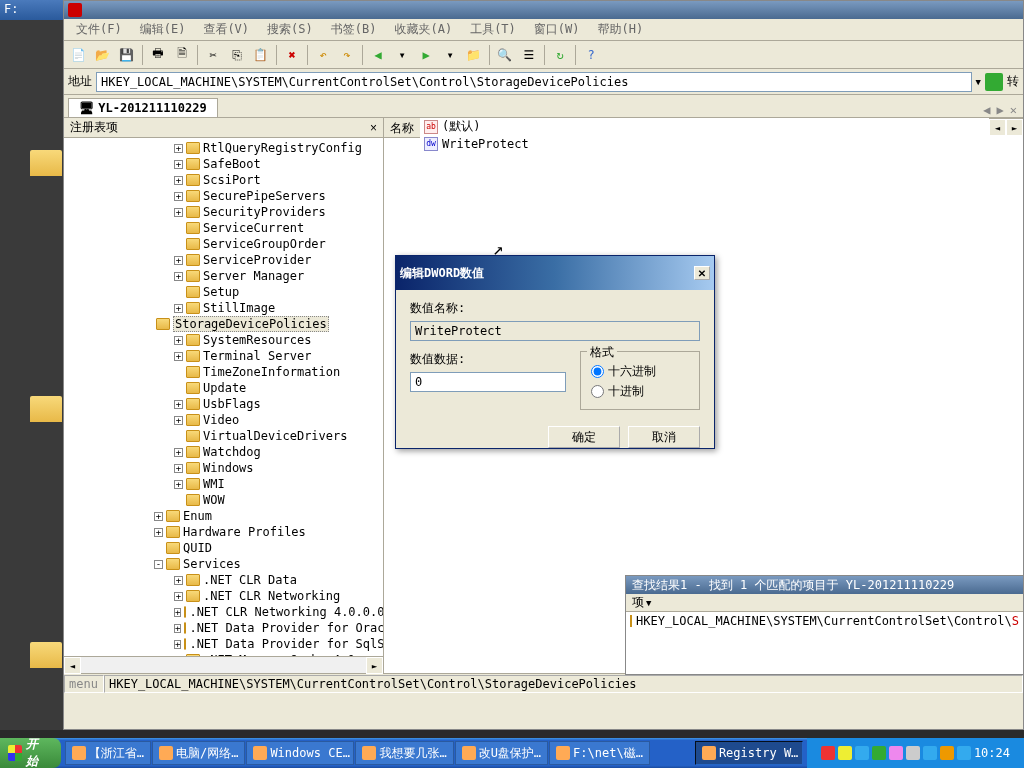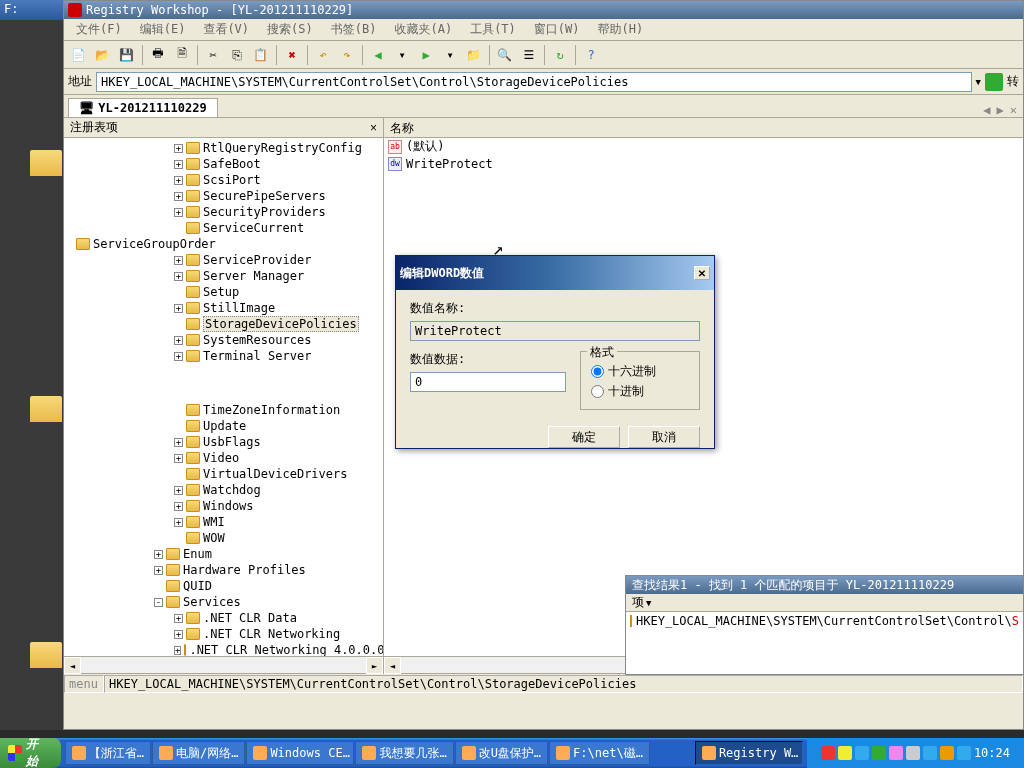--- a/index.html
+++ b/index.html
@@ -30,21 +30,21 @@
 .tree { flex:1; overflow:hidden; background:#fff; padding:2px 0; }
 .tree-row { display:flex; align-items:center; height:16px; white-space:nowrap; }
 .tree-row .exp { width:9px; height:9px; border:1px solid #888; background:#fff; display:inline-flex; align-items:center; justify-content:center; font-size:9px; line-height:1; margin-right:3px; font-family:monospace; }
 .tree-row .noexp { width:9px; height:9px; margin-right:3px; display:inline-block; }
 .tree-row .fld-icon { width:14px; height:12px; background:linear-gradient(#f8d97a,#e8b948); border:1px solid #c89018; border-radius:1px; display:inline-block; margin-right:3px; }
 .tree-row .lbl { font-family:monospace; font-size:12px; }
 .tree-row.selected .lbl { background:#ece9d8; border:1px dotted #888; padding:0 1px; }
 .left-scroll { height:17px; background:#ece9d8; border-top:1px solid #aca899; display:flex; }
 .left-scroll .arrow { width:17px; height:17px; background:#ece9d8; border:1px solid #fff; display:flex; align-items:center; justify-content:center; font-size:9px; }
 .left-scroll .track { flex:1; background:#f0f0f0; }
-.right-pane { flex:1; background:#fff; display:flex; flex-direction:column; position:relative; }
+.right-pane { flex:1; background:#fff; display:flex; flex-direction:row; position:relative; }
 .list-header { height:20px; background:#ece9d8; border-bottom:1px solid #aca899; padding:2px 6px; }
 .list-body { flex:1; background:#fff; position:relative; }
 .list-row { display:flex; align-items:center; height:17px; padding:0 4px; gap:4px; }
 .val-icon { width:14px; height:14px; display:inline-flex; align-items:center; justify-content:center; font-size:8px; font-family:monospace; border:1px solid; }
 .val-icon.ab { background:#fee; border-color:#c88; color:#c00; }
 .val-icon.dw { background:#eef; border-color:#88c; color:#00c; }
 .right-scroll { height:17px; background:#ece9d8; border-top:1px solid #aca899; display:flex; }
 .right-scroll .arrow { width:17px; height:17px; background:#ece9d8; border:1px solid #fff; display:flex; align-items:center; justify-content:center; font-size:9px; }
 .right-scroll .track { flex:1; background:#f0f0f0; }
 .statusbar { height:20px; background:#ece9d8; border-top:1px solid #aca899; display:flex; align-items:center; }
@@ -93,21 +93,20 @@
 <div class="bg-exp-title">F:</div>
 <div class="bg-folders">
   <div class="fld"></div>
     <div class="fld"></div>
     <div class="fld"></div>
 </div>
 
 <div class="main-window">
   <div class="titlebar">
     <span class="bug"></span>
-    <span>Registry Workshop - [YL-201211110229]</span>
   </div>
 
   <div class="menubar" id="menubar">
       <span>文件(F)</span>
       <span>编辑(E)</span>
       <span>查看(V)</span>
       <span>搜索(S)</span>
       <span>书签(B)</span>
       <span>收藏夹(A)</span>
       <span>工具(T)</span>
@@ -196,21 +195,21 @@
           <div class="tree-row" style="padding-left: 110px;">
             <span class="exp">+</span>
             <span class="fld-icon"></span>
             <span class="lbl">SecurityProviders</span>
           </div>
           <div class="tree-row" style="padding-left: 110px;">
             <span class="noexp"></span>
             <span class="fld-icon"></span>
             <span class="lbl">ServiceCurrent</span>
           </div>
-          <div class="tree-row" style="">
+          <div class="tree-row" style="padding-left: 110px;">
             <span class="noexp"></span>
             <span class="fld-icon"></span>
             <span class="lbl">ServiceGroupOrder</span>
           </div>
           <div class="tree-row" style="padding-left: 110px;">
             <span class="exp">+</span>
             <span class="fld-icon"></span>
             <span class="lbl">ServiceProvider</span>
           </div>
           <div class="tree-row" style="padding-left: 110px;">
@@ -221,36 +220,36 @@
           <div class="tree-row" style="padding-left: 110px;">
             <span class="noexp"></span>
             <span class="fld-icon"></span>
             <span class="lbl">Setup</span>
           </div>
           <div class="tree-row" style="padding-left: 110px;">
             <span class="exp">+</span>
             <span class="fld-icon"></span>
             <span class="lbl">StillImage</span>
           </div>
-          <div class="tree-row selected" style="padding-left: 110px;">
+          <div class="tree-row selected" style="padding-left: 80px;">
             <span class="noexp"></span>
             <span class="fld-icon"></span>
             <span class="lbl">StorageDevicePolicies</span>
           </div>
           <div class="tree-row" style="padding-left: 110px;">
             <span class="exp">+</span>
             <span class="fld-icon"></span>
             <span class="lbl">SystemResources</span>
           </div>
           <div class="tree-row" style="padding-left: 110px;">
             <span class="exp">+</span>
             <span class="fld-icon"></span>
             <span class="lbl">Terminal Server</span>
           </div>
-          <div class="tree-row" style="padding-left: 110px; margin-top: 38px;">
+          <div class="tree-row" style="padding-left: 110px;">
             <span class="noexp"></span>
             <span class="fld-icon"></span>
             <span class="lbl">TimeZoneInformation</span>
           </div>
           <div class="tree-row" style="padding-left: 110px;">
             <span class="noexp"></span>
             <span class="fld-icon"></span>
             <span class="lbl">Update</span>
           </div>
           <div class="tree-row" style="padding-left: 110px;">

